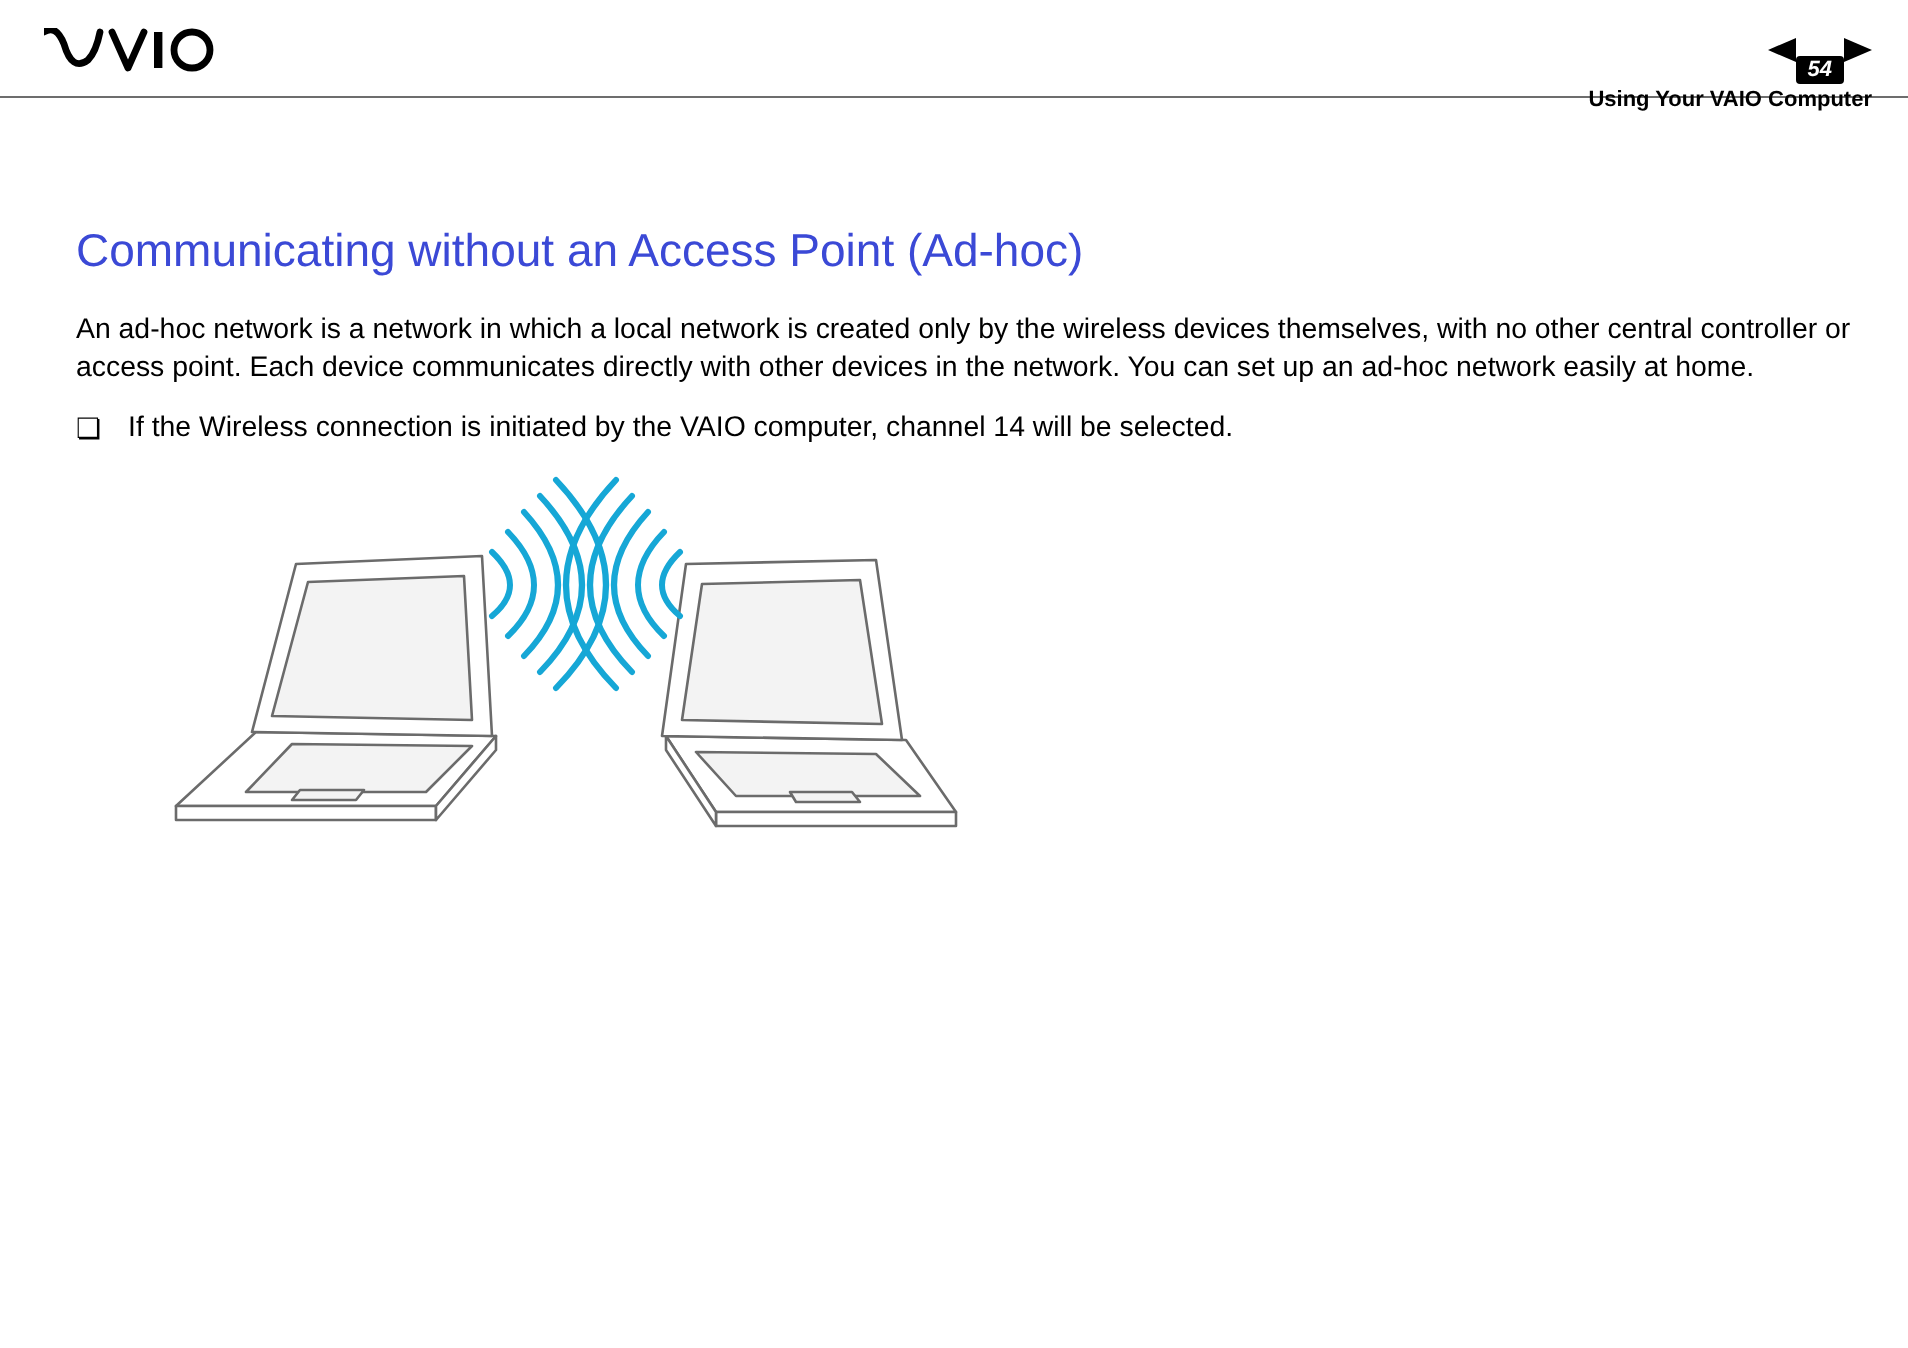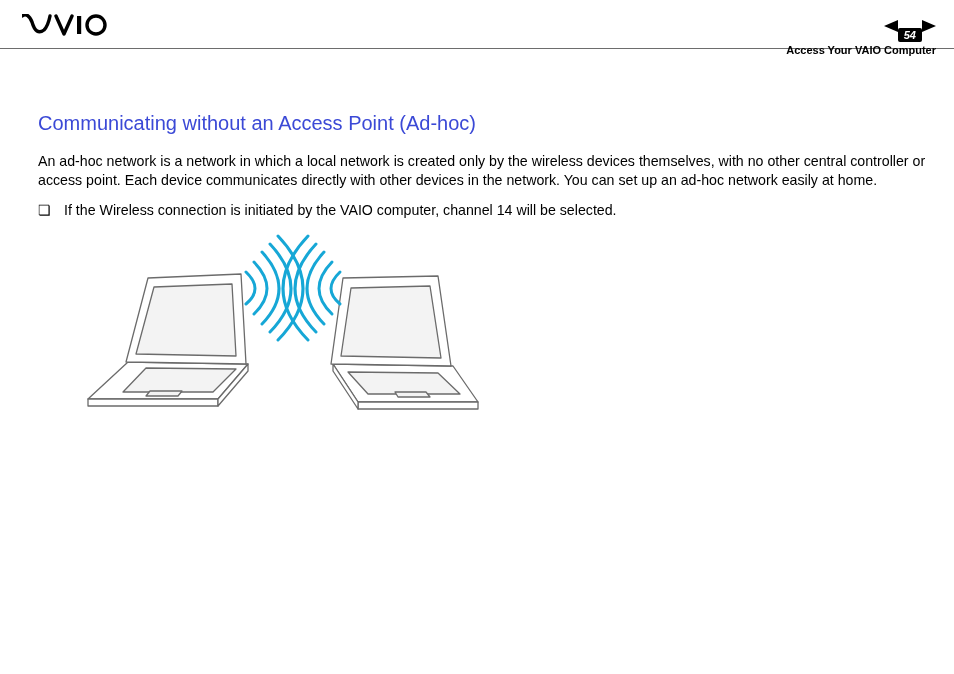--- a/index.html
+++ b/index.html
@@ -67,21 +67,21 @@
   }
   .content {
     position: absolute;
     left: 38px;
     right: 28px;
     top: 112px;
   }
   h1.title {
     color: #3b49d6;
     font-weight: 400;
-    font-size: 20px;
+    font-size: 23px;
     margin: 0 0 10px 0;
   }
   p.intro {
     font-size: 14.2px;
     line-height: 1.32;
     margin: 17px 0 12px 0;
   }
   ul.bullets {
     list-style: none;
     padding: 0;
@@ -129,21 +129,21 @@
             <polygon points="14,0 14,12 0,6" fill="#000"></polygon>
           </svg>
       </span>
       <span class="page-box">54</span>
       <span class="arrow">
         <svg width="14" height="12" viewBox="0 0 14 12">
             <polygon points="0,0 0,12 14,6" fill="#000"></polygon>
           </svg>
       </span>
     </div>
-    <div class="section-label">Access Your VAIO Computer</div>
+    <div class="section-label">Using Your VAIO Computer</div>
   </div>
 </div>
 
 <div class="content">
   <h1 class="title">Communicating without an Access Point (Ad-hoc)</h1>
   <p class="intro">An ad-hoc network is a network in which a local network is created only by the wireless devices themselves, with no other central controller or access point. Each device communicates directly with other devices in the network. You can set up an ad-hoc network easily at home.</p>
   <ul class="bullets">
     <li>If the Wireless connection is initiated by the VAIO computer, channel 14 will be selected.</li>
   </ul>
 

